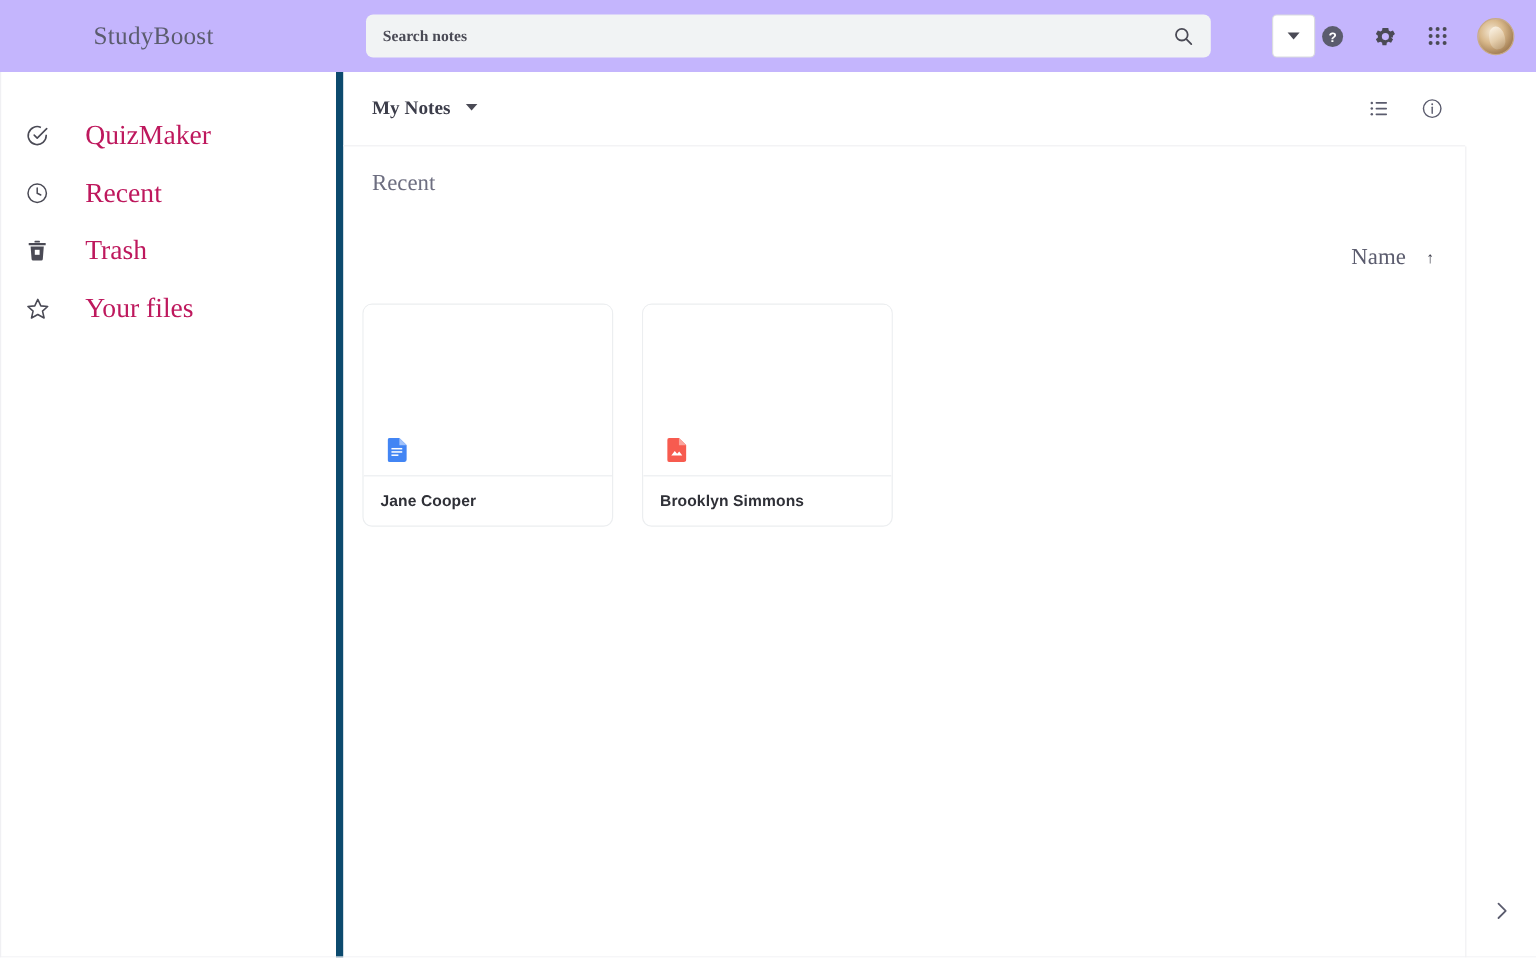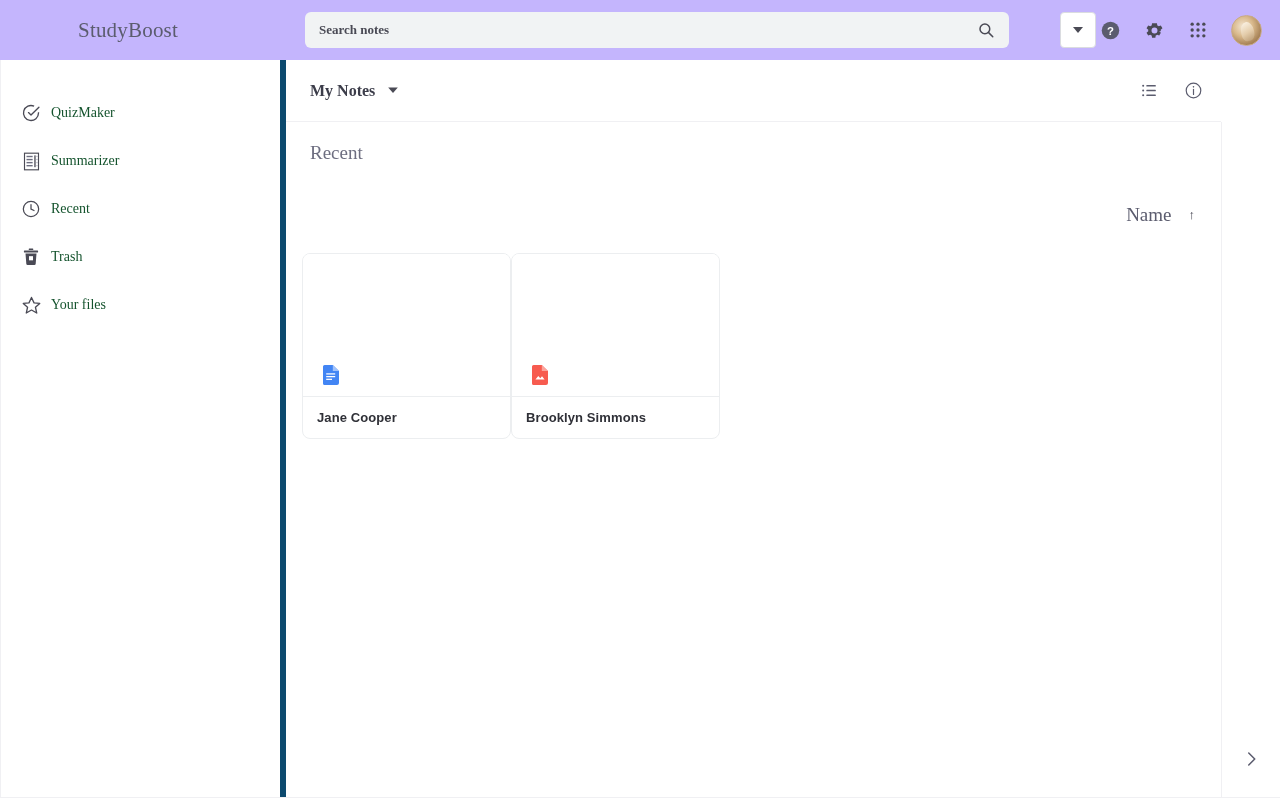--- a/index.html
+++ b/index.html
@@ -99,22 +99,22 @@
     height: 48px; padding-left: 18px;
     cursor: pointer;
   }
   .nav-icon {
     width: 24px; height: 24px;
     display: flex; align-items: center; justify-content: center;
     flex: 0 0 24px;
   }
   .nav-label {
     font-family: "Liberation Serif", serif;
-    font-size: 14px; color: #14532d;
-    margin-left: 8px;
+    font-size: 23px; color: #be185d;
+    margin-left: 28px;
     white-space: nowrap;
   }
 
   
   .content {
     position: absolute; left: 280px; top: 60px;
     width: 941px; height: 738px;
     background: #ffffff;
     border-left: 6px solid #0c4a6e;
   }
@@ -150,21 +150,21 @@
     font-family: "Liberation Serif", serif;
     font-size: 19px; color: #5b5c6e;
     display: flex; align-items: center; gap: 17px;
     cursor: pointer;
   }
   .sort-arrow { font-size: 13px; color: #3c3d4a; }
 
   .files-title { margin-top: 30px; }
   .cards {
     position: absolute; left: 16px; top: 193px;
-    display: flex;  align-items: flex-end;
+    display: flex; gap: 24px; align-items: flex-end;
   }
   .card {
     width: 209px; height: 186px;
     background: #ffffff;
     border: 1px solid #eceef0;
     border-radius: 8px;
     overflow: hidden;
     display: flex; flex-direction: column;
     cursor: pointer;
   }
@@ -263,37 +263,20 @@
     <div class="nav-item">
       <span class="nav-icon">
         <svg viewBox="0 0 24 24" width="20" height="20" fill="none" stroke="#4a4a55" stroke-width="1.6">
           <path d="M21 11.2V12a9 9 0 1 1-5.3-8.2"></path>
           <polyline points="9 11.5 12 14.5 21.5 5" stroke-linecap="round" stroke-linejoin="round"></polyline>
         </svg>
       </span>
       <span class="nav-label">QuizMaker</span>
     </div>
 
-    <div class="nav-item">
-      <span class="nav-icon">
-        <svg viewBox="0 0 24 24" width="21" height="21">
-          <rect x="4" y="2.5" width="16" height="19" fill="none" stroke="#4a4a55" stroke-width="1.3"></rect>
-          <rect x="6.3" y="5.5" width="7" height="1.6" fill="#6d6e80"></rect>
-          <rect x="6.3" y="9" width="7" height="1.6" fill="#6d6e80"></rect>
-          <rect x="6.3" y="12.5" width="7" height="1.6" fill="#6d6e80"></rect>
-          <rect x="6.3" y="16" width="7" height="1.6" fill="#6d6e80"></rect>
-          <rect x="15.2" y="5" width="1.5" height="13.5" fill="#4a4a55"></rect>
-          <rect x="17.7" y="5.5" width="1.1" height="1.4" fill="#9a9bab"></rect>
-          <rect x="17.7" y="9" width="1.1" height="1.4" fill="#9a9bab"></rect>
-          <rect x="17.7" y="12.5" width="1.1" height="1.4" fill="#9a9bab"></rect>
-          <rect x="17.7" y="16" width="1.1" height="1.4" fill="#9a9bab"></rect>
-        </svg>
-      </span>
-      <span class="nav-label">Summarizer</span>
-    </div>
 
     <div class="nav-item">
       <span class="nav-icon">
         <svg viewBox="0 0 24 24" width="20" height="20" fill="none" stroke="#4a4a55" stroke-width="1.5">
           <circle cx="12" cy="12" r="9.2"></circle>
           <polyline points="12 6.8 12 12 15.6 13.8" stroke-linecap="round"></polyline>
         </svg>
       </span>
       <span class="nav-label">Recent</span>
     </div>

